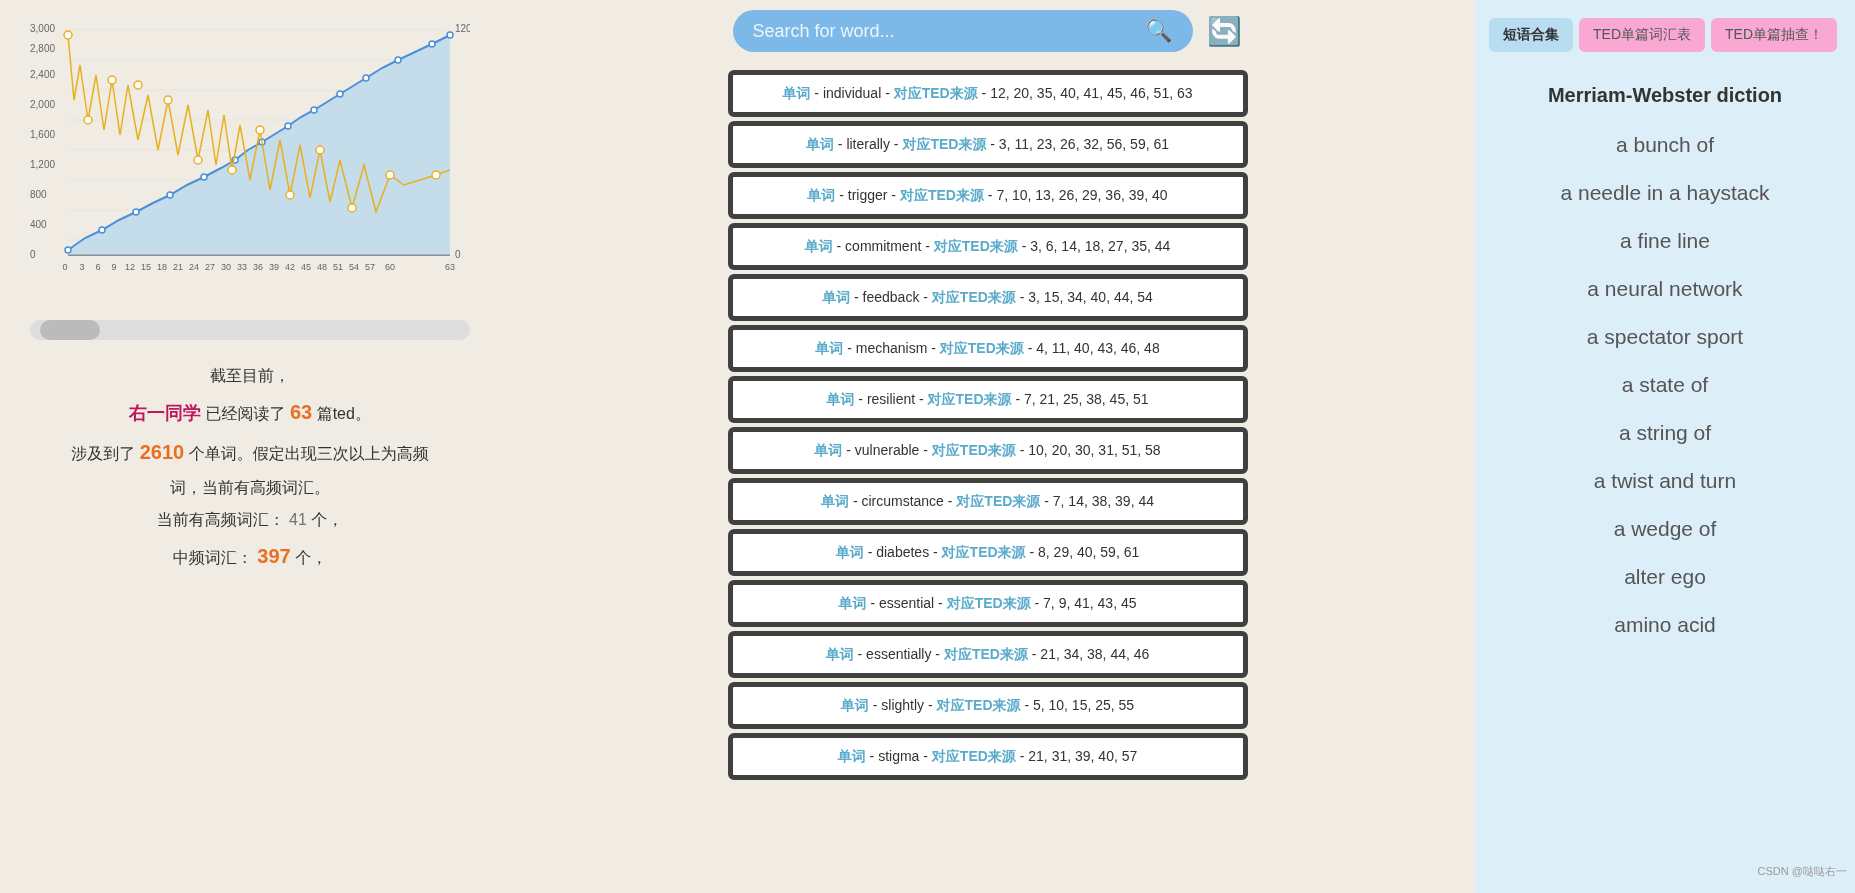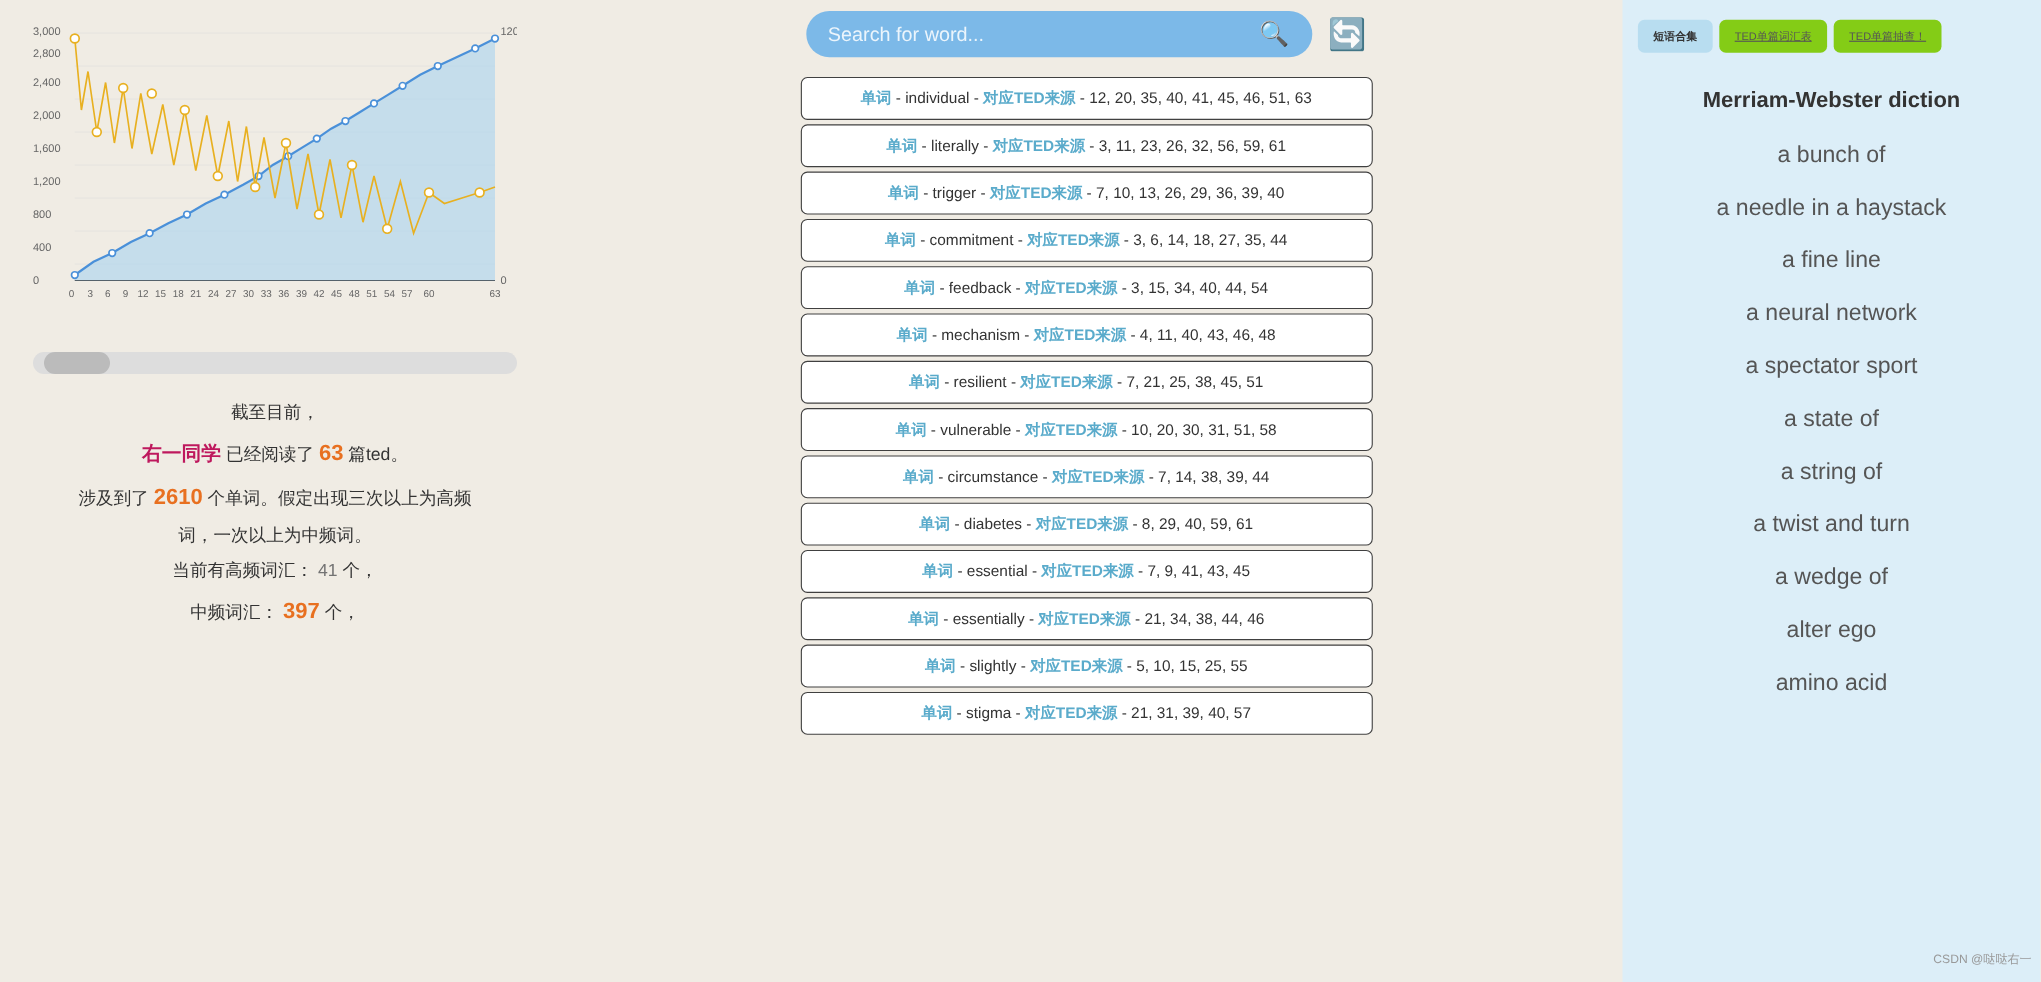--- a/index.html
+++ b/index.html
@@ -140,21 +140,21 @@
     .word-list {
       display: flex;
       flex-direction: column;
       gap: 4px;
       width: 100%;
       max-width: 520px;
     }
 
     .word-item {
       background: #fff;
-      border: 1px solid #404040;
+      border: 5px solid #404040;
       border-radius: 6px;
       padding: 8px 16px;
       font-size: 14px;
       color: #333;
       cursor: pointer;
       text-align: center;
       line-height: 1.5;
     }
     .word-item .word-label {
       color: #5aabcb;
@@ -180,33 +180,32 @@
       gap: 6px;
       padding: 8px 14px;
       margin-bottom: 8px;
     }
 
     .tab-btn {
       padding: 8px 14px;
       border-radius: 6px;
       border: none;
       cursor: pointer;
-      font-size: 10px;
+      font-size: 14px;
       font-family: inherit;
       text-align: center;
     }
     .tab-btn.active {
       background: #b8ddf0;
       color: #333;
       font-weight: bold;
     }
     .tab-btn.inactive {
-      background: #84cc16;
+      background: #f9a8d4;
       color: #555;
-      text-decoration: underline;
     }
 
     .phrase-list {
       display: flex;
       flex-direction: column;
       align-items: center;
       gap: 4px;
       padding: 4px 10px;
       overflow-y: auto;
     }
@@ -341,21 +340,21 @@
     </div>
     <div>
       <span class="name-highlight">右一同学</span>
       <span>已经阅读了</span>
       <span class="num-highlight">63</span>
       <span>篇ted。</span>
     </div>
     <div style="max-width:380px;">
       <span>涉及到了</span>
       <span class="num-highlight">2610</span>
-      <span>个单词。假定出现三次以上为高频词，一次以上为中频词。</span>
+      <span>个单词。假定出现三次以上为高频词，当前有高频词汇。</span>
     </div>
     <div>
       <span>当前有高频词汇：</span>
       <span class="blue-num">41</span>
       <span>个，</span>
     </div>
     <div>
       <span>中频词汇：</span>
       <span class="orange-num">397</span>
       <span>个，</span>

